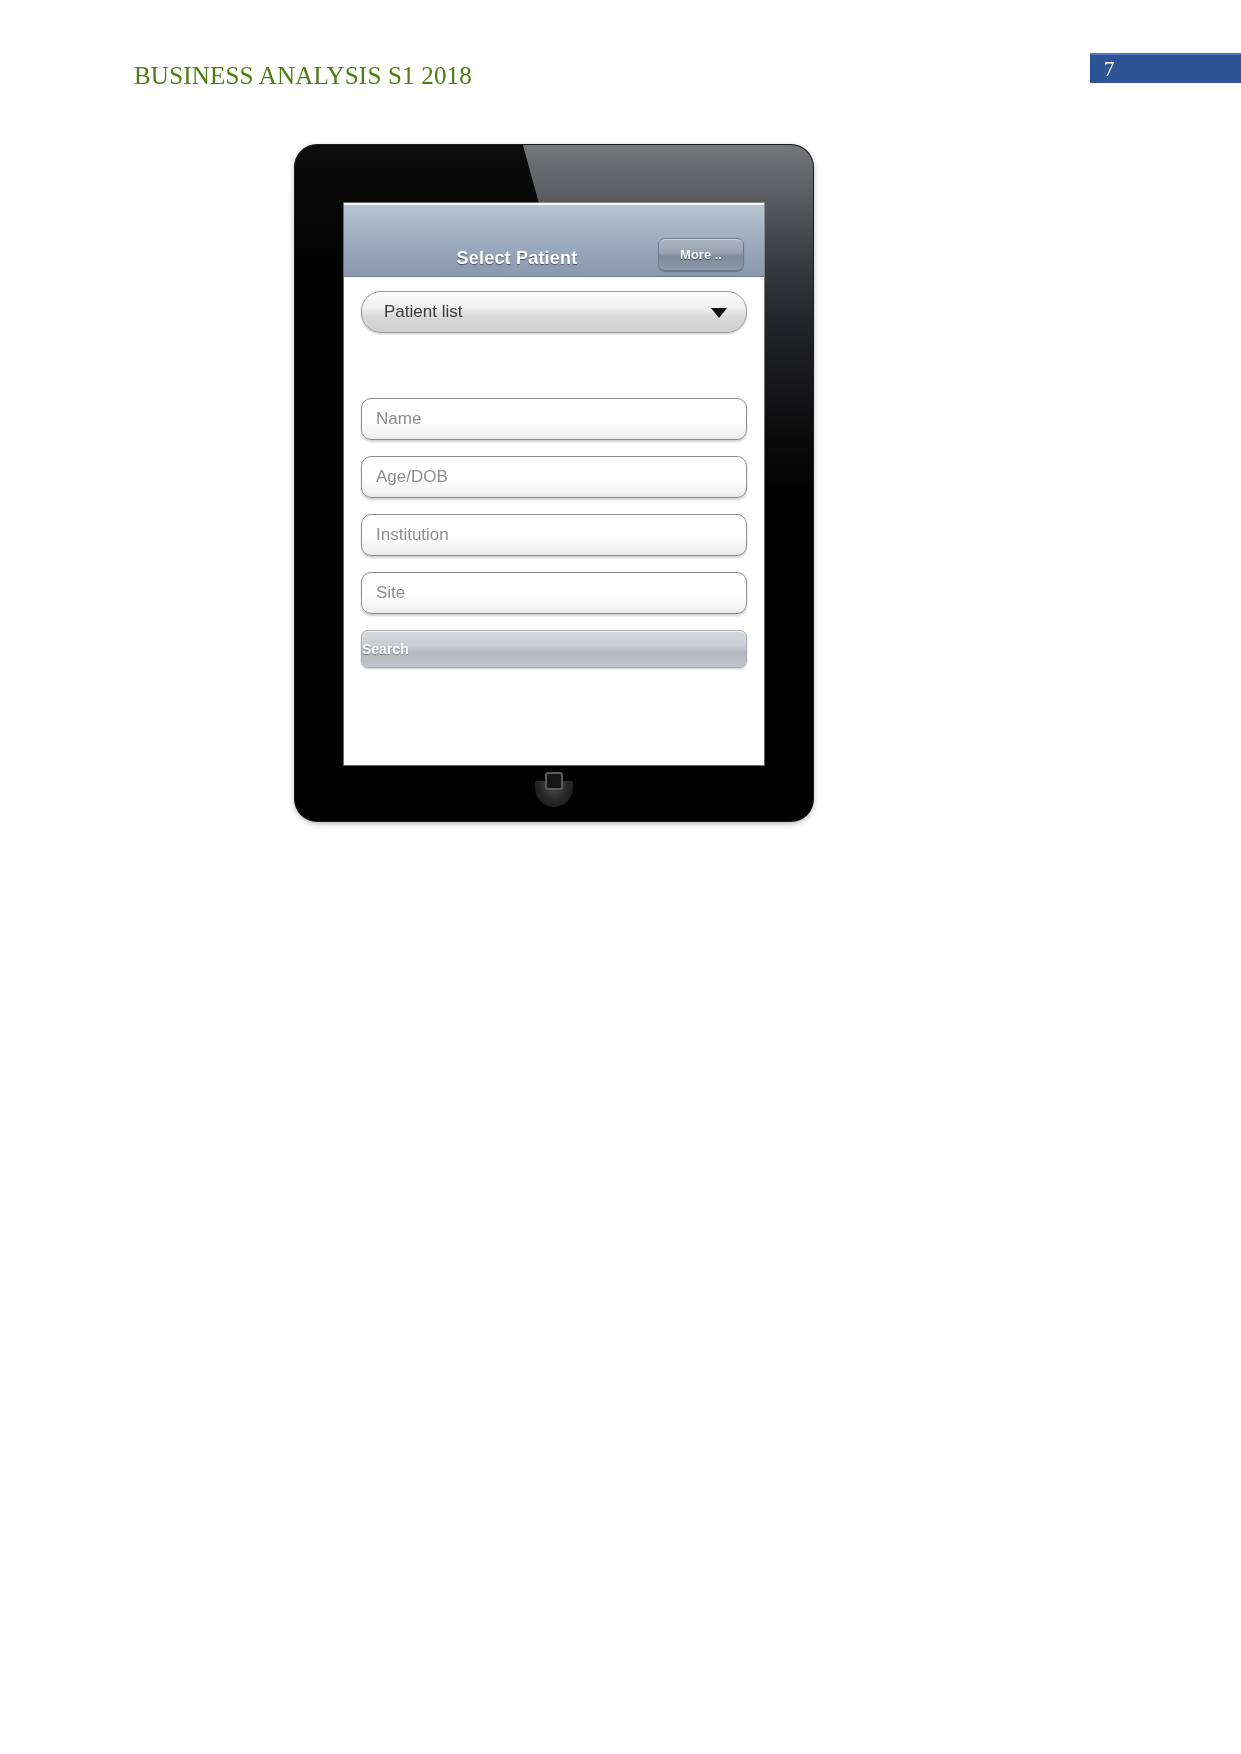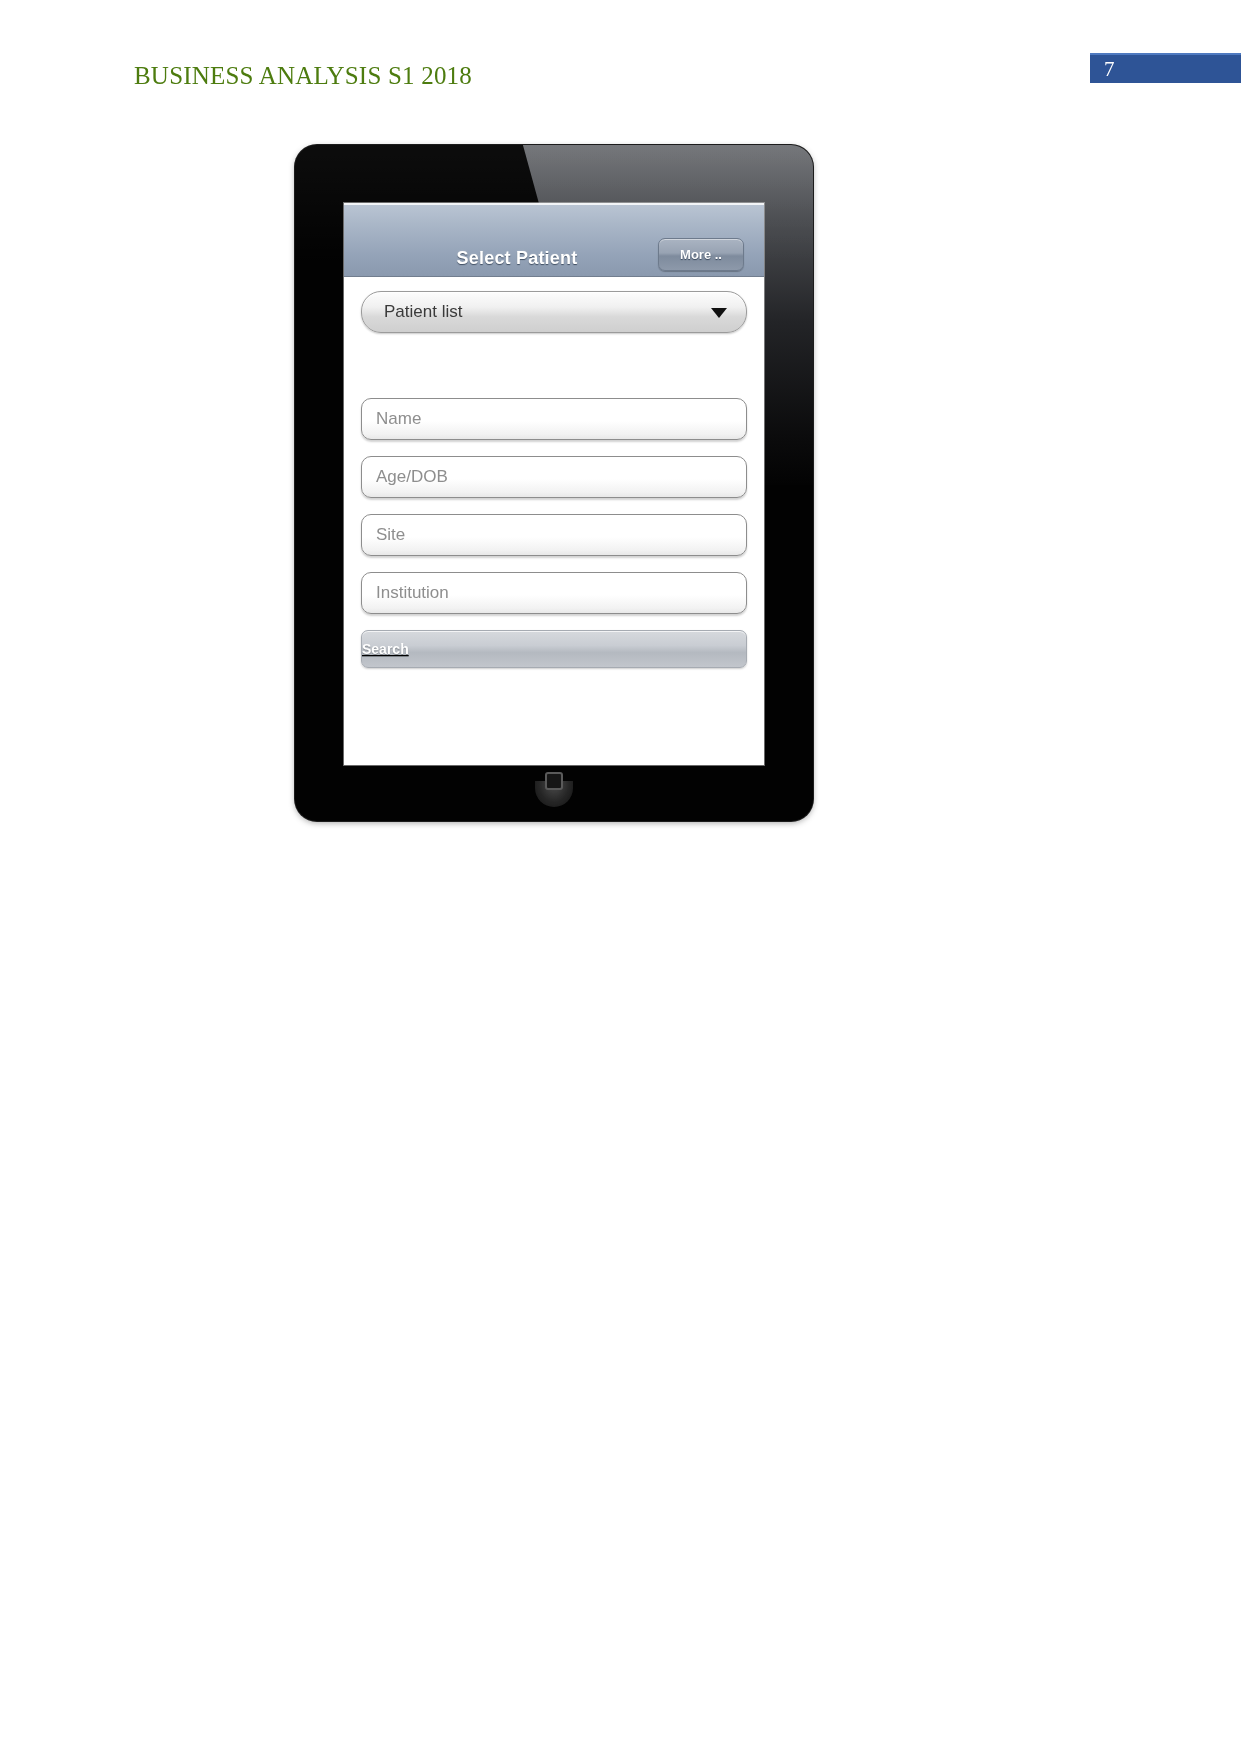--- a/index.html
+++ b/index.html
@@ -136,21 +136,20 @@
     cursor: pointer;
   }
 
   
   .app-body {
     position: relative;
     padding: 14px 17px 0 17px;
     height: 490px;
     box-sizing: border-box;
     background: #ffffff;
-    text-decoration: underline;
   }
 
   
   .dropdown {
     position: relative;
     height: 40px;
     border-radius: 20px;
     margin-bottom: 9px;
     background: linear-gradient(180deg, #fdfdfd 0%, #f0f0f0 38%, #d9d9d9 62%, #cfcfcf 100%);
     border: 1px solid #9b9b9b;
@@ -273,25 +272,25 @@
       <div class="field">
         <span class="field-text">Name</span>
       </div>
 
       <div class="field">
         <span class="field-text">Age/DOB</span>
       </div>
 
 
       <div class="field">
+        <span class="field-text">Institution</span>
+      </div>
+
+      <div class="field">
         <span class="field-text">Site</span>
-      </div>
-
-      <div class="field">
-        <span class="field-text">Institution</span>
       </div>
 
       <div class="search-button">Search</div>
 
     </div>
   </div>
 
   <div class="home-button">
     <span class="home-square"></span>
   </div>

